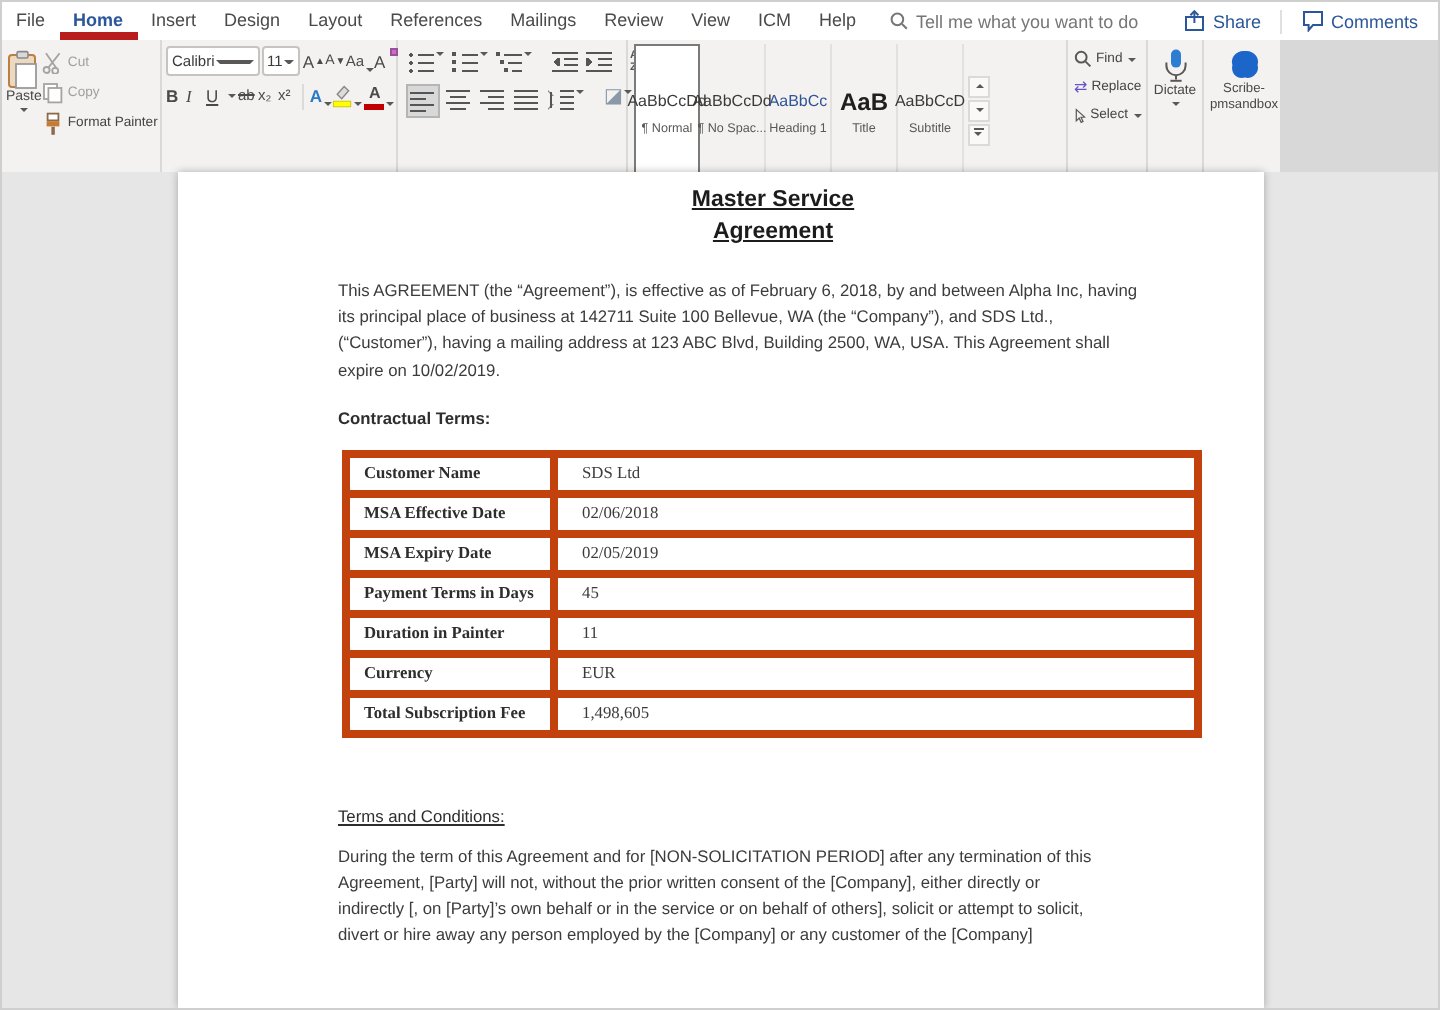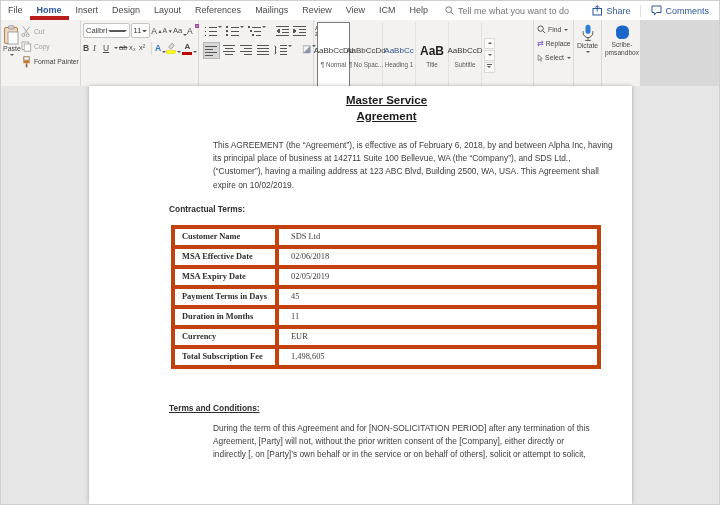--- a/index.html
+++ b/index.html
@@ -152,30 +152,30 @@
   .g-addin { width:40px; border-right:none; }
   .addin-lbl { font-size:6.6px; line-height:7.5px; text-align:center; color:#494847; }
 
   .gray-fill { position:absolute; top:19px; right:0; width:79px; height:66px; background:#d8d8d8; }
 
   
   .canvas { position:absolute; left:0; top:85px; width:718px; height:418px; background:#e6e6e6; }
   .page { position:absolute; left:88px; top:0; width:543px; height:418px; background:#fff; box-shadow:0 0 4px rgba(0,0,0,.28); padding:6px 28px 0 80px; color:#3c3c3c; overflow:hidden; }
   .doc-title { text-align:center; font-size:11.5px; font-weight:bold; line-height:16px; color:#1c1c1c; }
   .doc-title .ul { text-decoration:underline; }
-  .para { font-size:8.4px; line-height:13.2px; margin-top:15px;margin-left:44px; }
+  .para { font-size:8.4px; line-height:13.2px; margin-top:15px; }
   .para div { white-space:nowrap; }
   .h-bold { font-size:8.4px; font-weight:bold; margin-top:12px; color:#2e2e2e; }
   .pay { font-size:8.4px; line-height:13px; margin-top:14px; }
   .pay b { color:#2e2e2e; }
   table.msa { border-collapse:collapse; margin:11px 0 0 2px; width:430px; font-size:8.4px; }
   table.msa td { border:4px solid #c2410c; vertical-align:middle; line-height:11px; padding:2.5px 4px 2.5px 7px;font-family:Liberation Serif, serif; }
   table.msa td.lbl { width:104px; font-weight:bold; color:#2e2e2e; }
   table.msa td.val { padding-left:12px; }
-  .terms-h { font-size:8.4px; font-weight:bold; text-decoration:underline; margin-top:34px; color:#2e2e2e; }
+  .terms-h { font-size:8.4px; font-weight:normal; text-decoration:underline; margin-top:34px; color:#2e2e2e; }
   .para2 { margin-top:9px; }
 
   svg { display:block; }
 </style>
 </head>
 <body>
 
 <div id="app">
 
   <div class="tabbar">
@@ -522,37 +522,38 @@
           </tr>
           <tr>
             <td class="lbl">MSA Expiry Date</td>
             <td class="val">02/05/2019</td>
           </tr>
           <tr>
             <td class="lbl">Payment Terms in Days</td>
             <td class="val">45</td>
           </tr>
           <tr>
-            <td class="lbl">Duration in Months</td>
+            <td class="lbl">Duration in Painter</td>
             <td class="val">11</td>
           </tr>
           <tr>
             <td class="lbl">Currency</td>
             <td class="val">EUR</td>
           </tr>
           <tr>
             <td class="lbl">Total Subscription Fee</td>
             <td class="val">1,498,605</td>
           </tr>
         </tbody>
       </table>
 
       <div class="terms-h">Terms and Conditions:</div>
 
       <div class="para para2">
         <div>During the term of this Agreement and for [NON-SOLICITATION PERIOD] after any termination of this</div>
         <div>Agreement, [Party] will not, without the prior written consent of the [Company], either directly or</div>
         <div>indirectly [, on [Party]’s own behalf or in the service or on behalf of others], solicit or attempt to solicit,</div>
+        <div>divert or hire away any person employed by the [Company] or any customer of the [Company]</div>
       </div>
 
     </div>
   </div>
 </div>
 
 </body></html>

